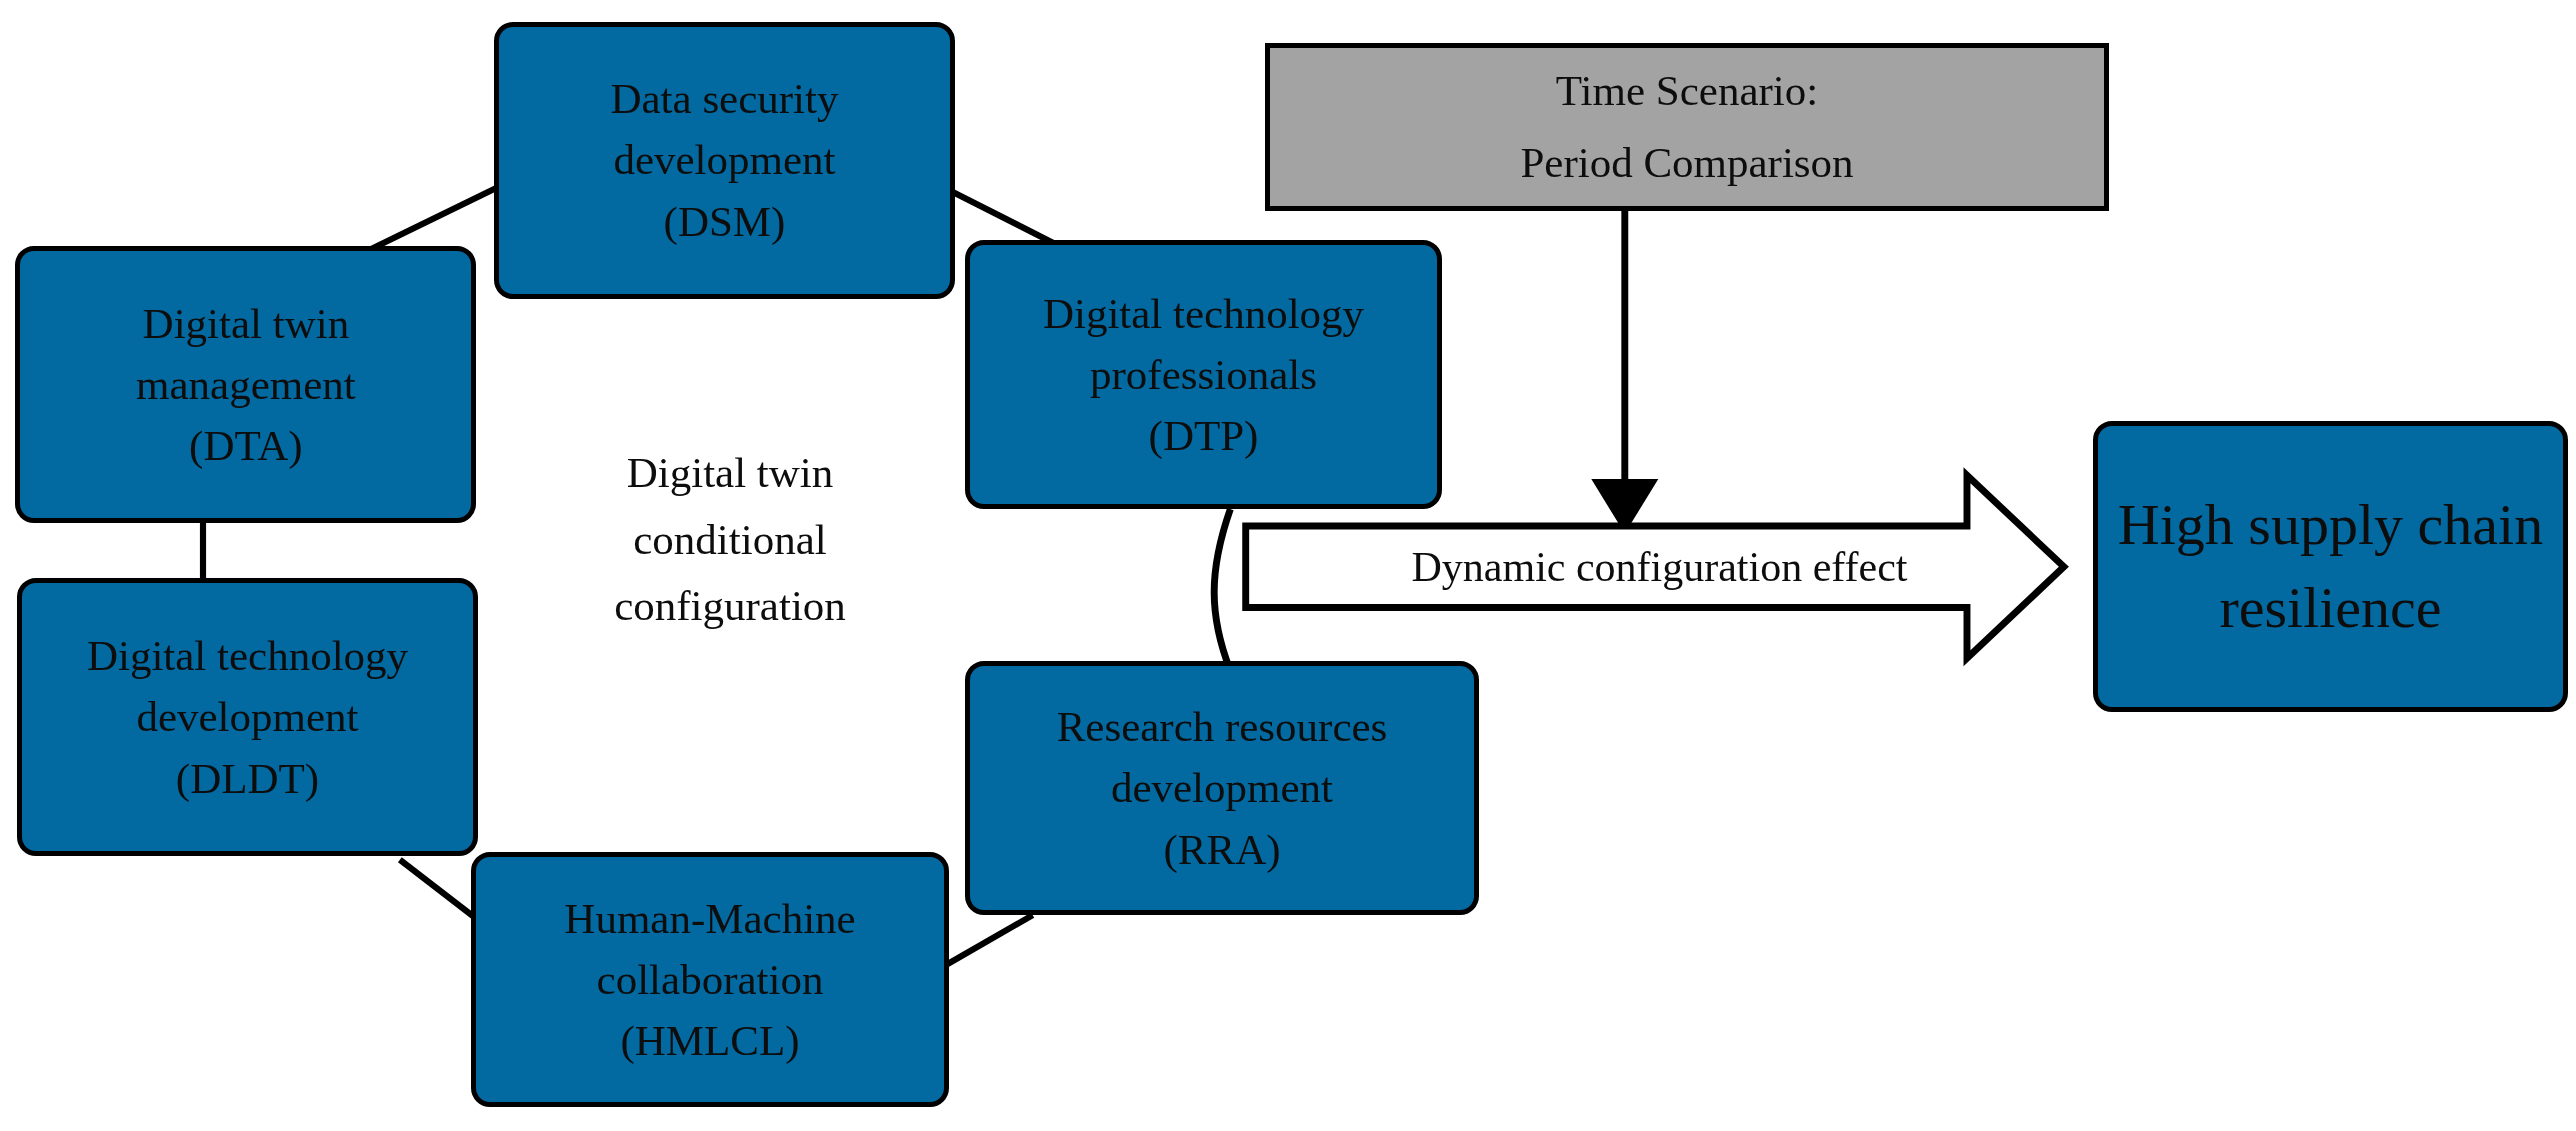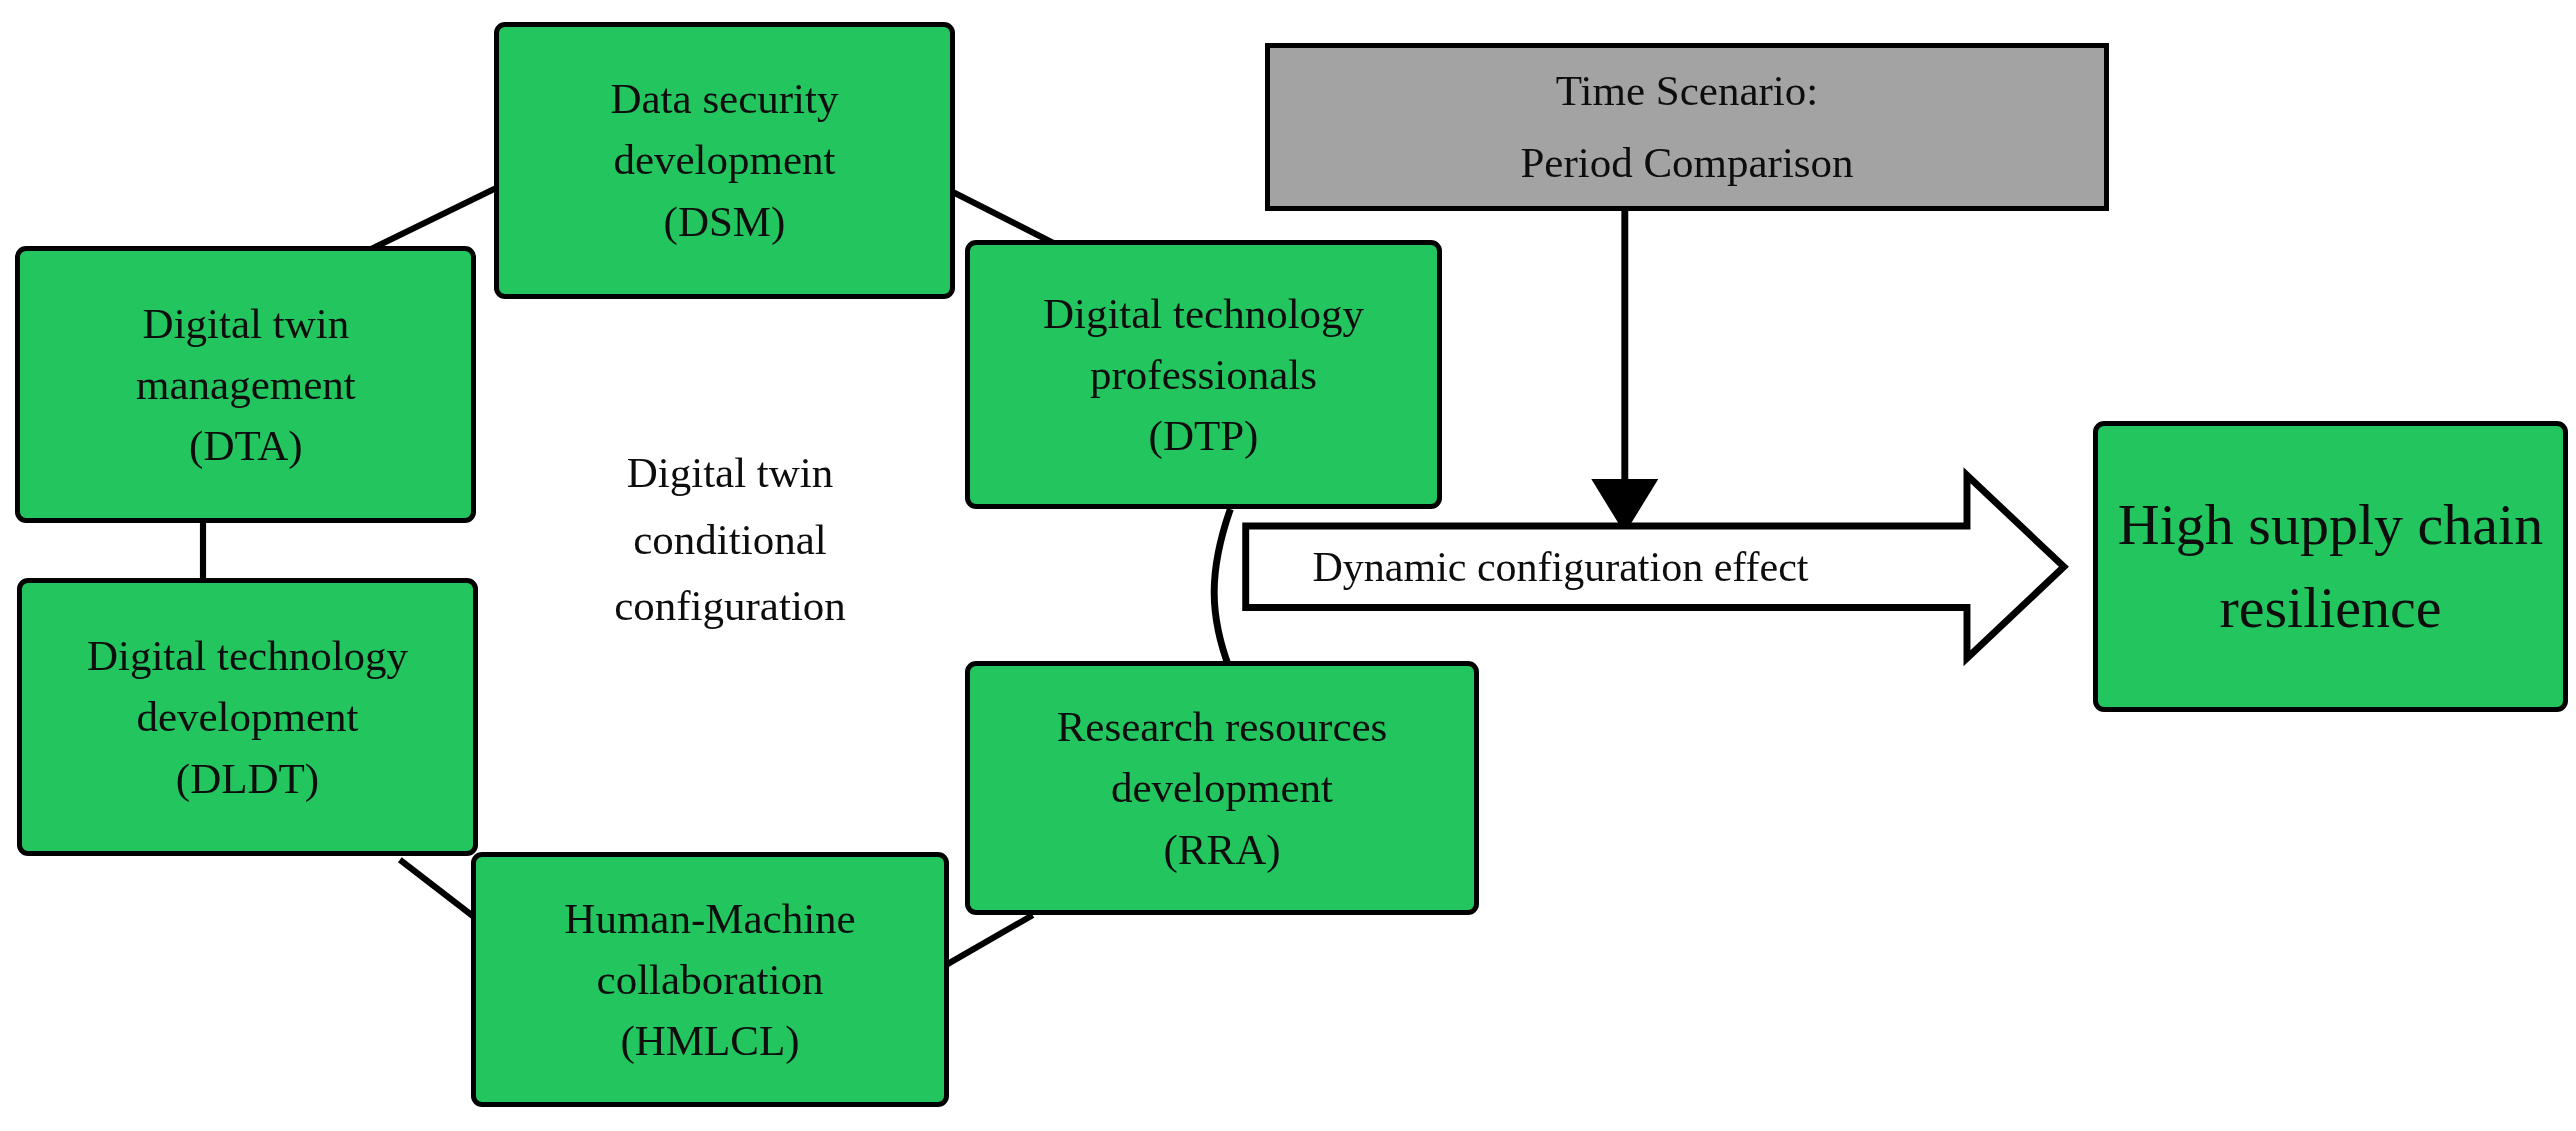--- a/index.html
+++ b/index.html
@@ -18,23 +18,23 @@
   #wires {
     position: absolute;
     left: 0;
     top: 0;
     width: 2576px;
     height: 1132px;
   }
   .node {
     position: absolute;
     box-sizing: border-box;
-    background: #22c55e;
+    background: #0369a1;
     border: 5.4px solid #000000;
-    border-radius: 11px;
+    border-radius: 19px;
     display: flex;
     flex-direction: column;
     align-items: center;
     justify-content: center;
     text-align: center;
     color: #0d0d0d;
     font-size: 43px;
     line-height: 1.42;
     z-index: 3;
   }
@@ -156,21 +156,21 @@
     <span class="ln">Digital twin</span>
     <span class="ln">conditional</span>
     <span class="ln">configuration</span>
   </div>
 
   <div class="scenario-box" style="left:1265px; top:43px; width:844px; height:168px;">
     <span class="ln">Time Scenario:</span>
     <span class="ln">Period Comparison</span>
   </div>
 
-  <div class="block-arrow-wrap" style="left:1200px; top:526px; width:721px; height:82px;">
+  <div class="block-arrow-wrap" style="left:1299px; top:526px; width:721px; height:82px;">
     <div class="block-arrow-label">Dynamic configuration effect</div>
   </div>
 
   <div class="node" style="left:2093px; top:421px; width:475px; height:291px; font-size:58px;">
     <span class="ln">High supply chain</span>
     <span class="ln">resilience</span>
   </div>
 
 </div>
 

